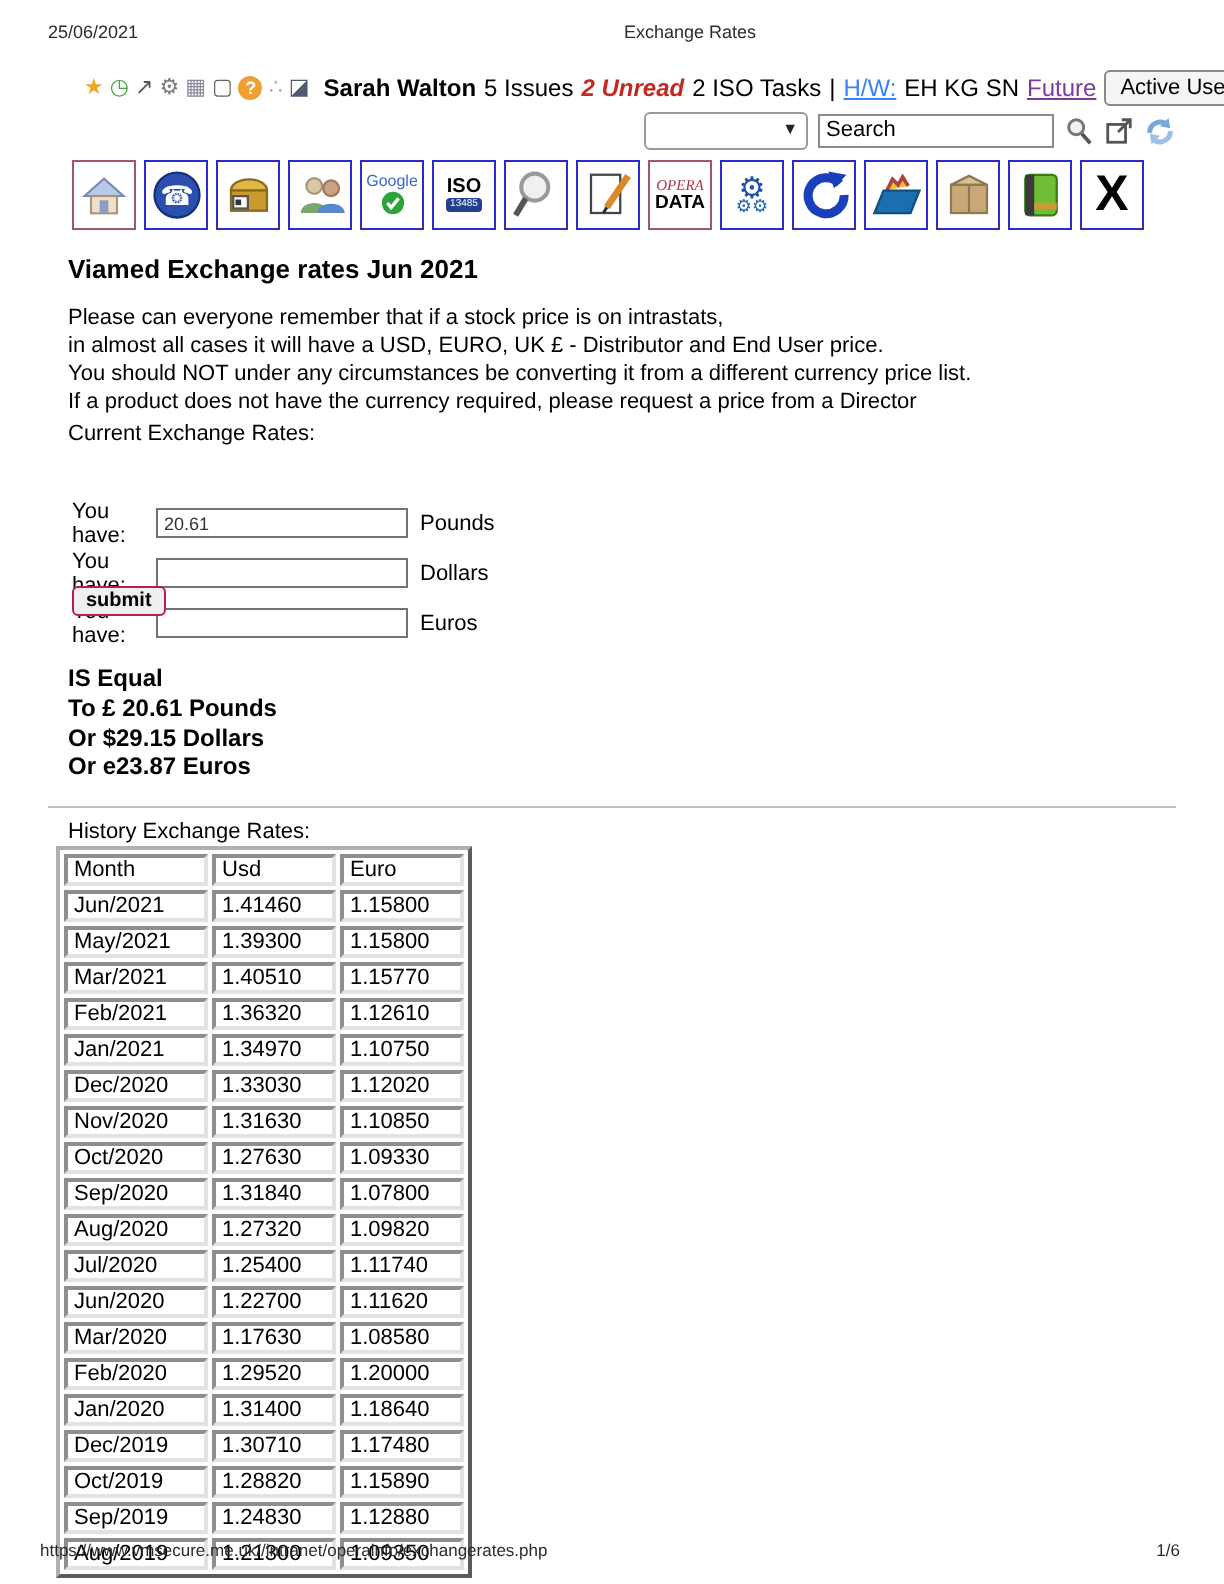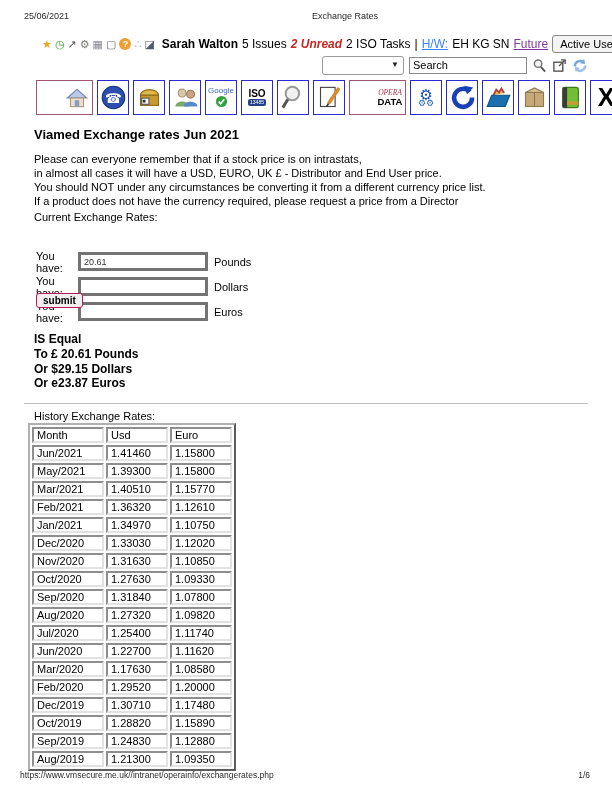--- a/index.html
+++ b/index.html
@@ -24,38 +24,38 @@
   .active-users-btn{margin-left:auto;font-size:11px;padding:2px 7px;background:#f4f4f4;border:1px solid #8a8a8a;border-radius:3px;color:#000;}
   
   .searchrow{position:absolute;top:56px;left:322px;right:24px;height:18px;display:flex;align-items:center;gap:5px;}
   .sel{width:90px;height:17px;border:1px solid #9a9a9a;border-radius:3px;background:#fff;position:relative;}
   .sel-chev{position:absolute;right:4px;top:3px;font-size:8px;color:#222;}
   .search-inp{width:110px;height:13px;border:1px solid #8a8a8a;font-size:11px;padding:1px 3px;font-family:"Liberation Sans",sans-serif;}
   .srch-ic{width:16px;height:16px;display:inline-flex;align-items:center;justify-content:center;}
   
   .toolbar{position:absolute;top:80px;left:36px;display:flex;gap:4px;}
   .tool{width:30px;height:33px;border:1px solid #2a2ad0;background:#fff;display:flex;flex-direction:column;align-items:center;justify-content:center;overflow:hidden;cursor:pointer;}
-  .tool.maroon{border-color:#a05575;padding-left:25px;}
+  .tool.maroon{border-color:#a05575;}
   .tool svg{display:block;}
   .g-label{font-size:8px;color:#3a66c8;line-height:8px;}
   .iso-label{font-size:10px;font-weight:bold;line-height:10px;}
   .iso-sub{font-size:5px;color:#fff;background:#23418e;padding:0 2px;border-radius:2px;line-height:7px;}
   .opera-top{font-family:"Liberation Serif",serif;font-style:italic;color:#b03346;font-size:7.5px;line-height:8px;}
   .opera-bot{font-weight:bold;font-size:9.5px;line-height:10px;}
   .gear-big{color:#1c4fae;font-size:15px;line-height:14px;}
   .gear-sm{color:#2a66c0;font-size:9px;line-height:8px;margin-top:-3px;}
   .close-x{font-size:25px;font-weight:bold;line-height:25px;}
   
   .title{position:absolute;top:127px;left:34px;font-size:13px;font-weight:bold;}
   .intro{position:absolute;top:152px;left:34px;font-size:11px;line-height:14px;}
   .rates{position:absolute;top:210px;left:34px;font-size:11px;line-height:14px;}
   .formrows{position:absolute;top:249px;left:36px;font-size:11px;}
   .frow{display:flex;align-items:center;height:25px;margin-bottom:0px;}
   .frow .lbl{width:42px;}
-  .cur-inp{width:118px;height:11px;border:3px solid #737373;font-size:9px;padding:1px 3px;margin-right:6px;font-family:"Liberation Sans",sans-serif;color:#333;}
+  .cur-inp{width:118px;height:11px;border:1px solid #737373;font-size:9px;padding:1px 3px;margin-right:6px;font-family:"Liberation Sans",sans-serif;color:#333;}
   .submit-btn{position:absolute;top:293px;left:36px;font-size:10px;padding:1px 6px;background:#efefef;border:1px solid #be185d;border-radius:3px;font-weight:bold;}
   .result{position:absolute;top:332px;left:34px;font-size:12px;font-weight:bold;line-height:14.8px;}
   .rule{position:absolute;top:403px;left:24px;width:564px;border-top:1px solid #c0c0c0;}
   .hist-hdg{position:absolute;top:410px;left:34px;font-size:11px;}
   
   .hist-tbl{position:absolute;top:423px;left:28px;border-collapse:separate;border-spacing:2px;border:2px outset #b0b0b0;background:#fdfdfd;}
   .hist-tbl td,.hist-tbl th{border:2px inset #e2e2e2;font-size:11px;font-weight:normal;text-align:left;padding:0 3px;height:12px;line-height:12px;background:#fff;}
   .col-m{width:62px;} .col-u{width:52px;} .col-e{width:52px;}
 </style>
 </head>
@@ -328,20 +328,25 @@
           <td>Mar/2020</td>
           <td>1.17630</td>
           <td>1.08580</td>
         </tr>
         <tr>
           <td>Feb/2020</td>
           <td>1.29520</td>
           <td>1.20000</td>
         </tr>
         <tr>
+          <td>Jan/2020</td>
+          <td>1.31400</td>
+          <td>1.18640</td>
+        </tr>
+        <tr>
           <td>Dec/2019</td>
           <td>1.30710</td>
           <td>1.17480</td>
         </tr>
         <tr>
           <td>Oct/2019</td>
           <td>1.28820</td>
           <td>1.15890</td>
         </tr>
         <tr>

